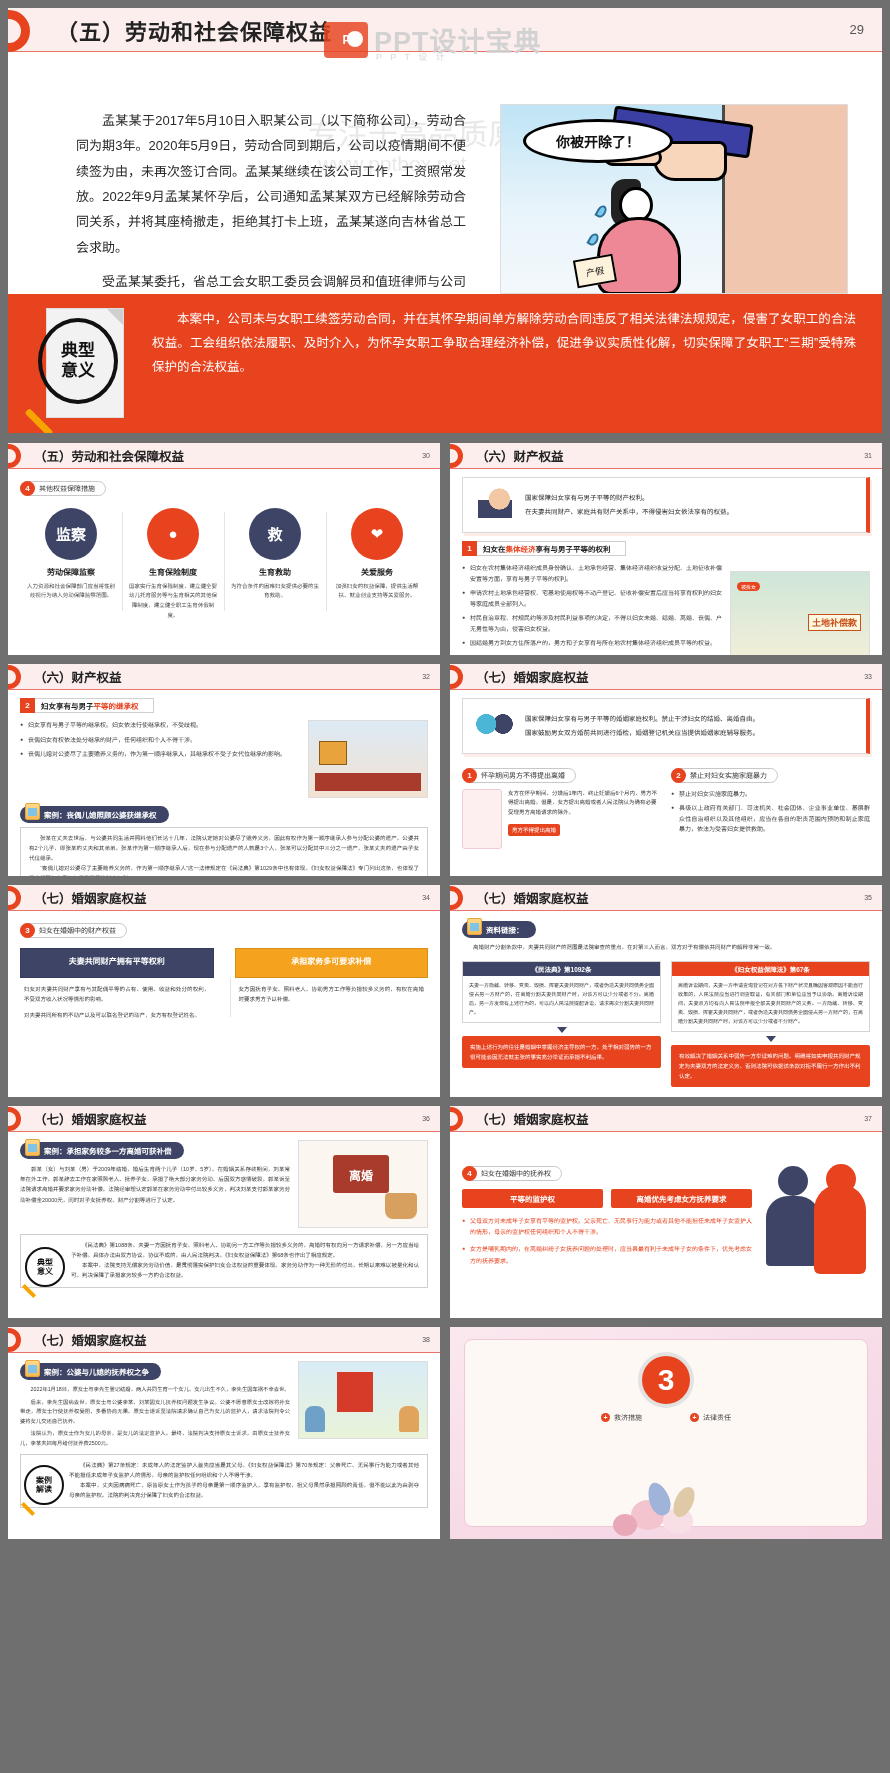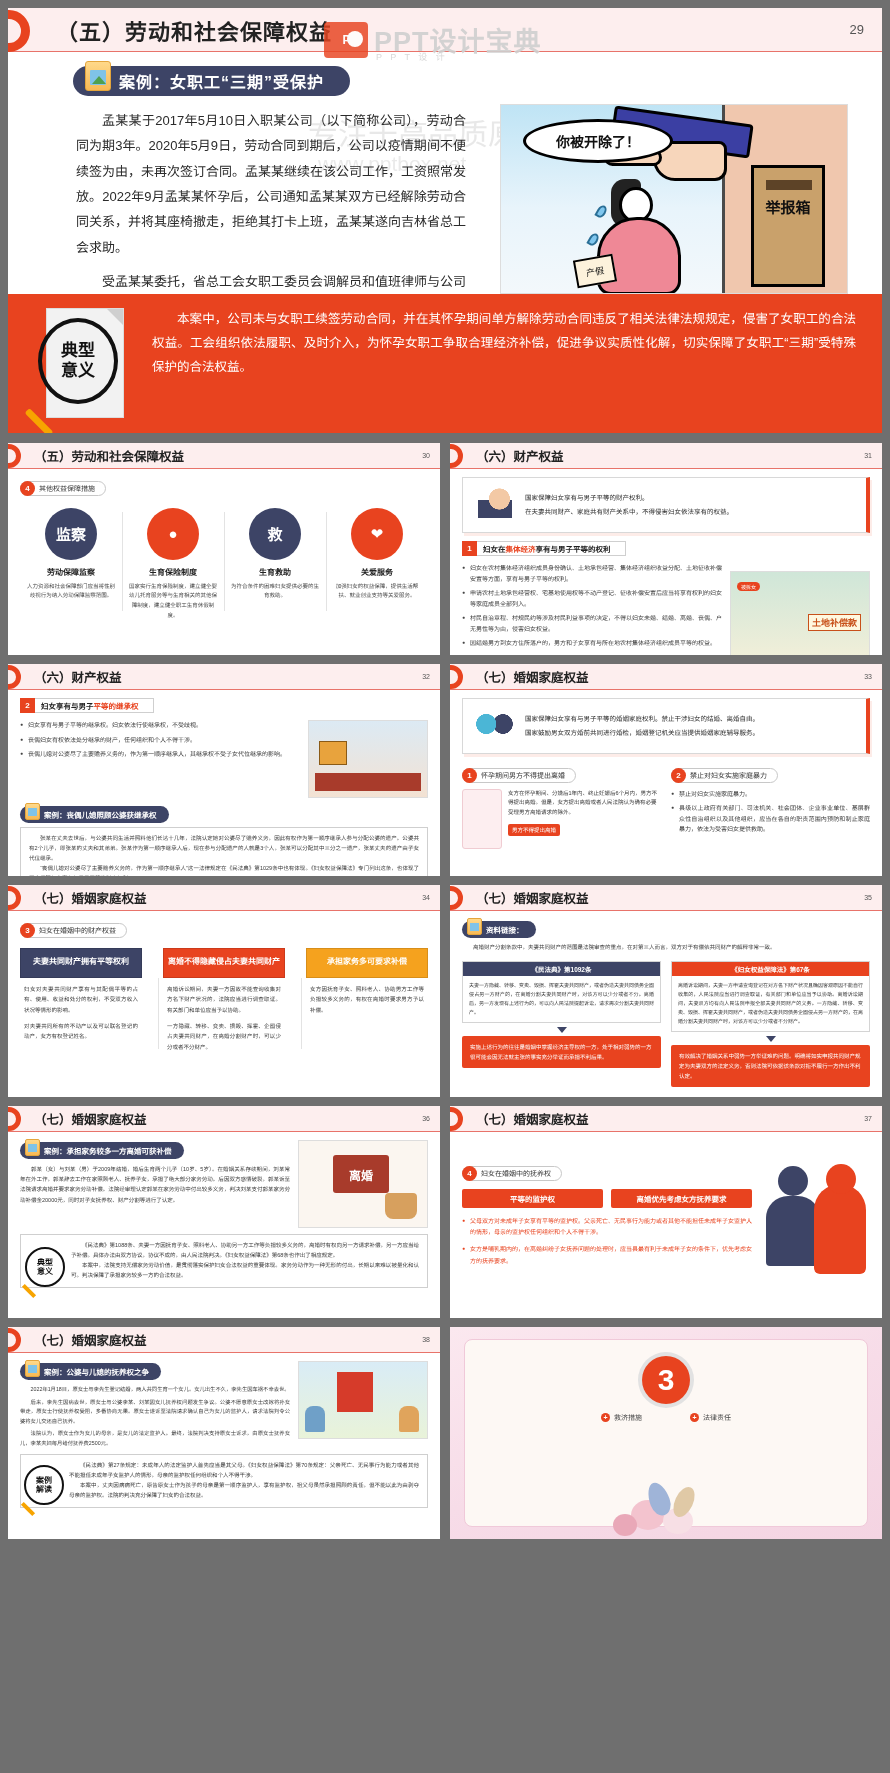--- a/index.html
+++ b/index.html
@@ -318,47 +318,39 @@
   </div>
 
   <div class="wm wm-logo">P</div>
   <div class="wm wm-text1">PPT设计宝典</div>
   <div class="wm wm-text2">P P T 设 计 </div>
 
   <div class="body">
     <div class="wm wm-big">专注于高品质原创课件</div>
     <div class="wm wm-url">www.pptbox.net</div>
 
-    <div class="case-pill">
-      <span class="pill-icon"></span>
-      <span>案例：女职工“三期”受保护</span>
-    </div>
 
     <div class="case-text">
       <p>孟某某于2017年5月10日入职某公司（以下简称公司），劳动合同为期3年。2020年5月9日，劳动合同到期后，公司以疫情期间不便续签为由，未再次签订合同。孟某某继续在该公司工作，工资照常发放。2022年9月孟某某怀孕后，公司通知孟某某双方已经解除劳动合同关系，并将其座椅撤走，拒绝其打卡上班，孟某某遂向吉林省总工会求助。</p>
       <p>受孟某某委托，省总工会女职工委员会调解员和值班律师与公司多次沟通，告知在女职工怀孕期间，公司擅自解除劳动合同是违法行为，无正当理由未续签劳动合同亦属单位过错，均需承担相应法律后果。公司认识到问题的严重性后，向孟某某道歉，双方达成调解协议，合意解除劳动关系，公司支付孟某某工资待遇及经济补偿13.76万元。</p>
     </div>
 
     <div class="cartoon">
       <div class="c-sky"></div>
       <div class="c-wall"></div>
       <div class="c-arm"></div>
       <div class="c-hand"></div>
       <div class="c-finger"></div>
       <div class="c-bubble">你被开除了！</div>
       <div class="c-hair"></div>
       <div class="c-woman-head"></div>
       <div class="c-body"></div>
       <div class="c-tear" style="left:96px; top:100px;"></div>
       <div class="c-tear" style="left:88px; top:128px;"></div>
       <div class="c-tag">产假</div>
-      <div class="c-box">
-        <div class="c-box-slot"></div>
-        <div class="c-box-label">举报箱</div>
-      </div>
     </div>
 
     <div class="meaning-band">
       <div class="meaning-badge">
         <div class="mb-paper"></div>
         <div class="mb-circle">
           <span>典型</span>
           <span>意义</span>
         </div>
         <div class="mb-handle"></div>
@@ -536,27 +528,20 @@
       </div>
       <div class="cardrow">
         <div class="cardcol">
           <div class="cardhead navy">夫妻共同财产拥有平等权利</div>
           <div class="cardbody">
             <p>妇女对夫妻共同财产享有与其配偶平等的占有、使用、收益和处分的权利，不受双方收入状况等情形的影响。</p>
             <p>对夫妻共同所有的不动产以及可以联名登记的动产，女方有权登记姓名。</p>
           </div>
         </div>
         <div class="cardcol">
-          <div class="cardhead red">离婚不得隐藏侵占夫妻共同财产</div>
-          <div class="cardbody">
-            <p>离婚诉讼期间，夫妻一方因故不能查询收集对方名下财产状况的，法院应当进行调查取证。有关部门和单位应当予以协助。</p>
-            <p>一方隐藏、转移、变卖、损毁、挥霍、企图侵占夫妻共同财产，在离婚分割财产时，可以少分或者不分财产。</p>
-          </div>
-        </div>
-        <div class="cardcol">
           <div class="cardhead amber">承担家务多可要求补偿</div>
           <div class="cardbody">
             <p>女方因抚育子女、照料老人、协助男方工作等负担较多义务的，有权在离婚时要求男方予以补偿。</p>
           </div>
         </div>
       </div>
     </div>
   </div>
 
   <div class="thumb">

